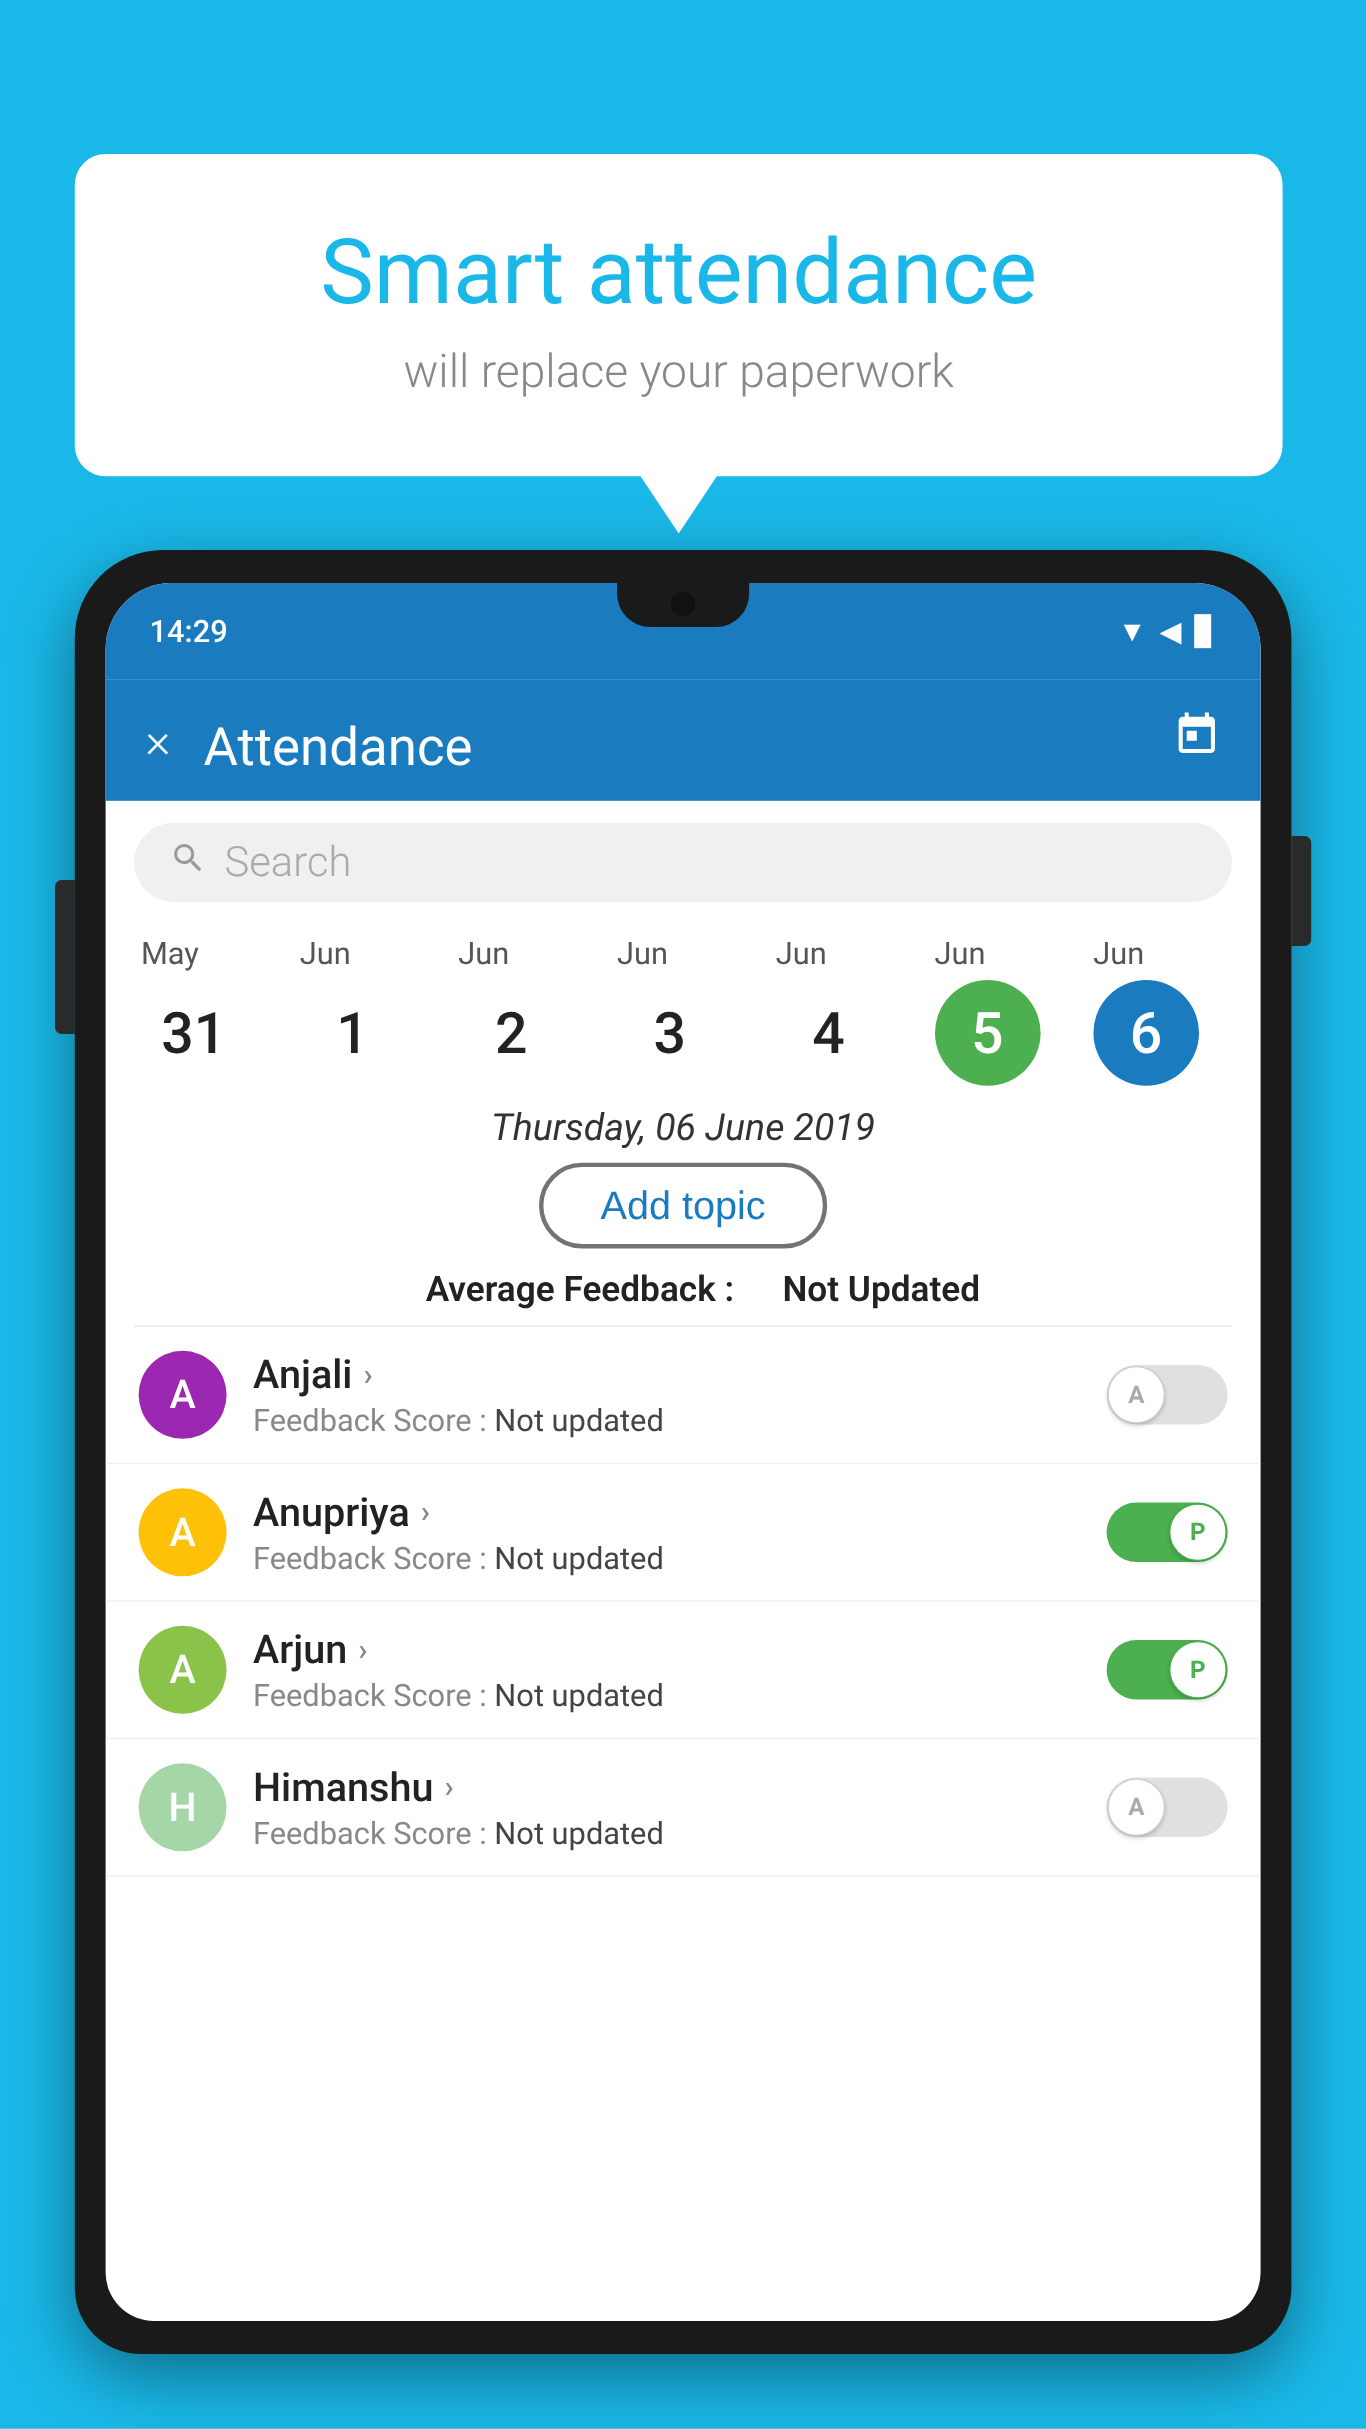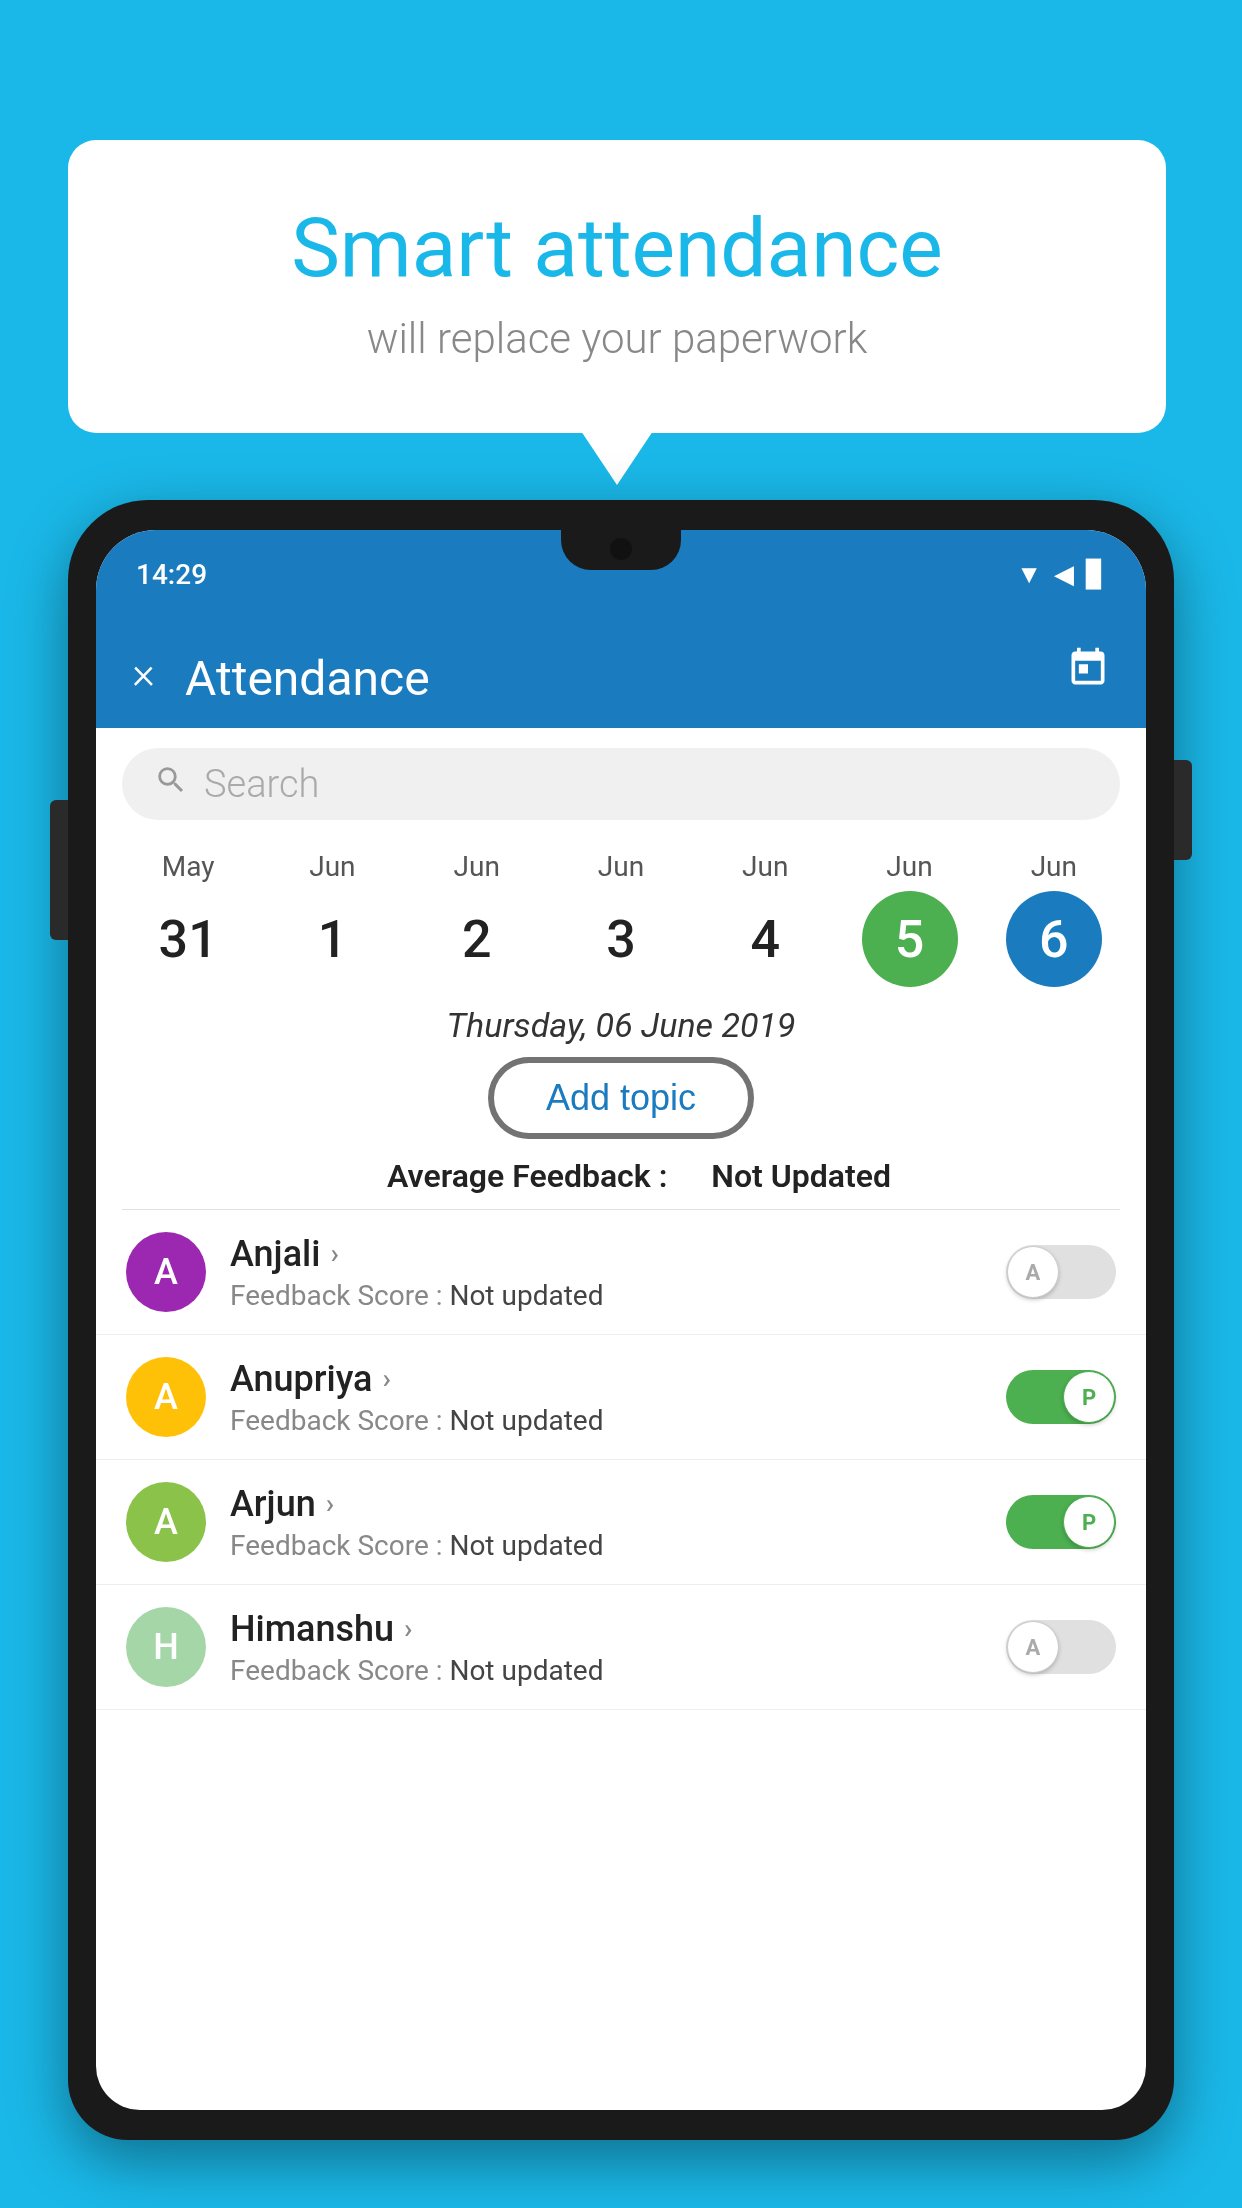--- a/index.html
+++ b/index.html
@@ -188,21 +188,21 @@
 
     
     .calendar-row {
       display: flex;
       justify-content: space-around;
       padding: 10px 20px 0 20px;
     }
     .cal-day {
       display: flex;
       flex-direction: column;
-      align-items: center;
+      align-items: flex-start;
       width: 120px;
     }
     .cal-month {
       font-size: 28px;
       color: #555;
       margin-bottom: 8px;
     }
     .cal-date {
       font-size: 52px;
       color: #222;
@@ -229,21 +229,21 @@
       font-size: 34px;
       color: #333;
       margin: 18px 0 12px 0;
       font-style: italic;
     }
 
     
     .add-topic-btn {
       display: block;
       margin: 0 auto 18px auto;
-      border: 6px solid #737373;
+      border: 4px solid #737373;
       border-radius: 50px;
       padding: 14px 52px;
       background: white;
       color: #1b7bbf;
       font-size: 36px;
       cursor: pointer;
       width: fit-content;
     }
 
     

